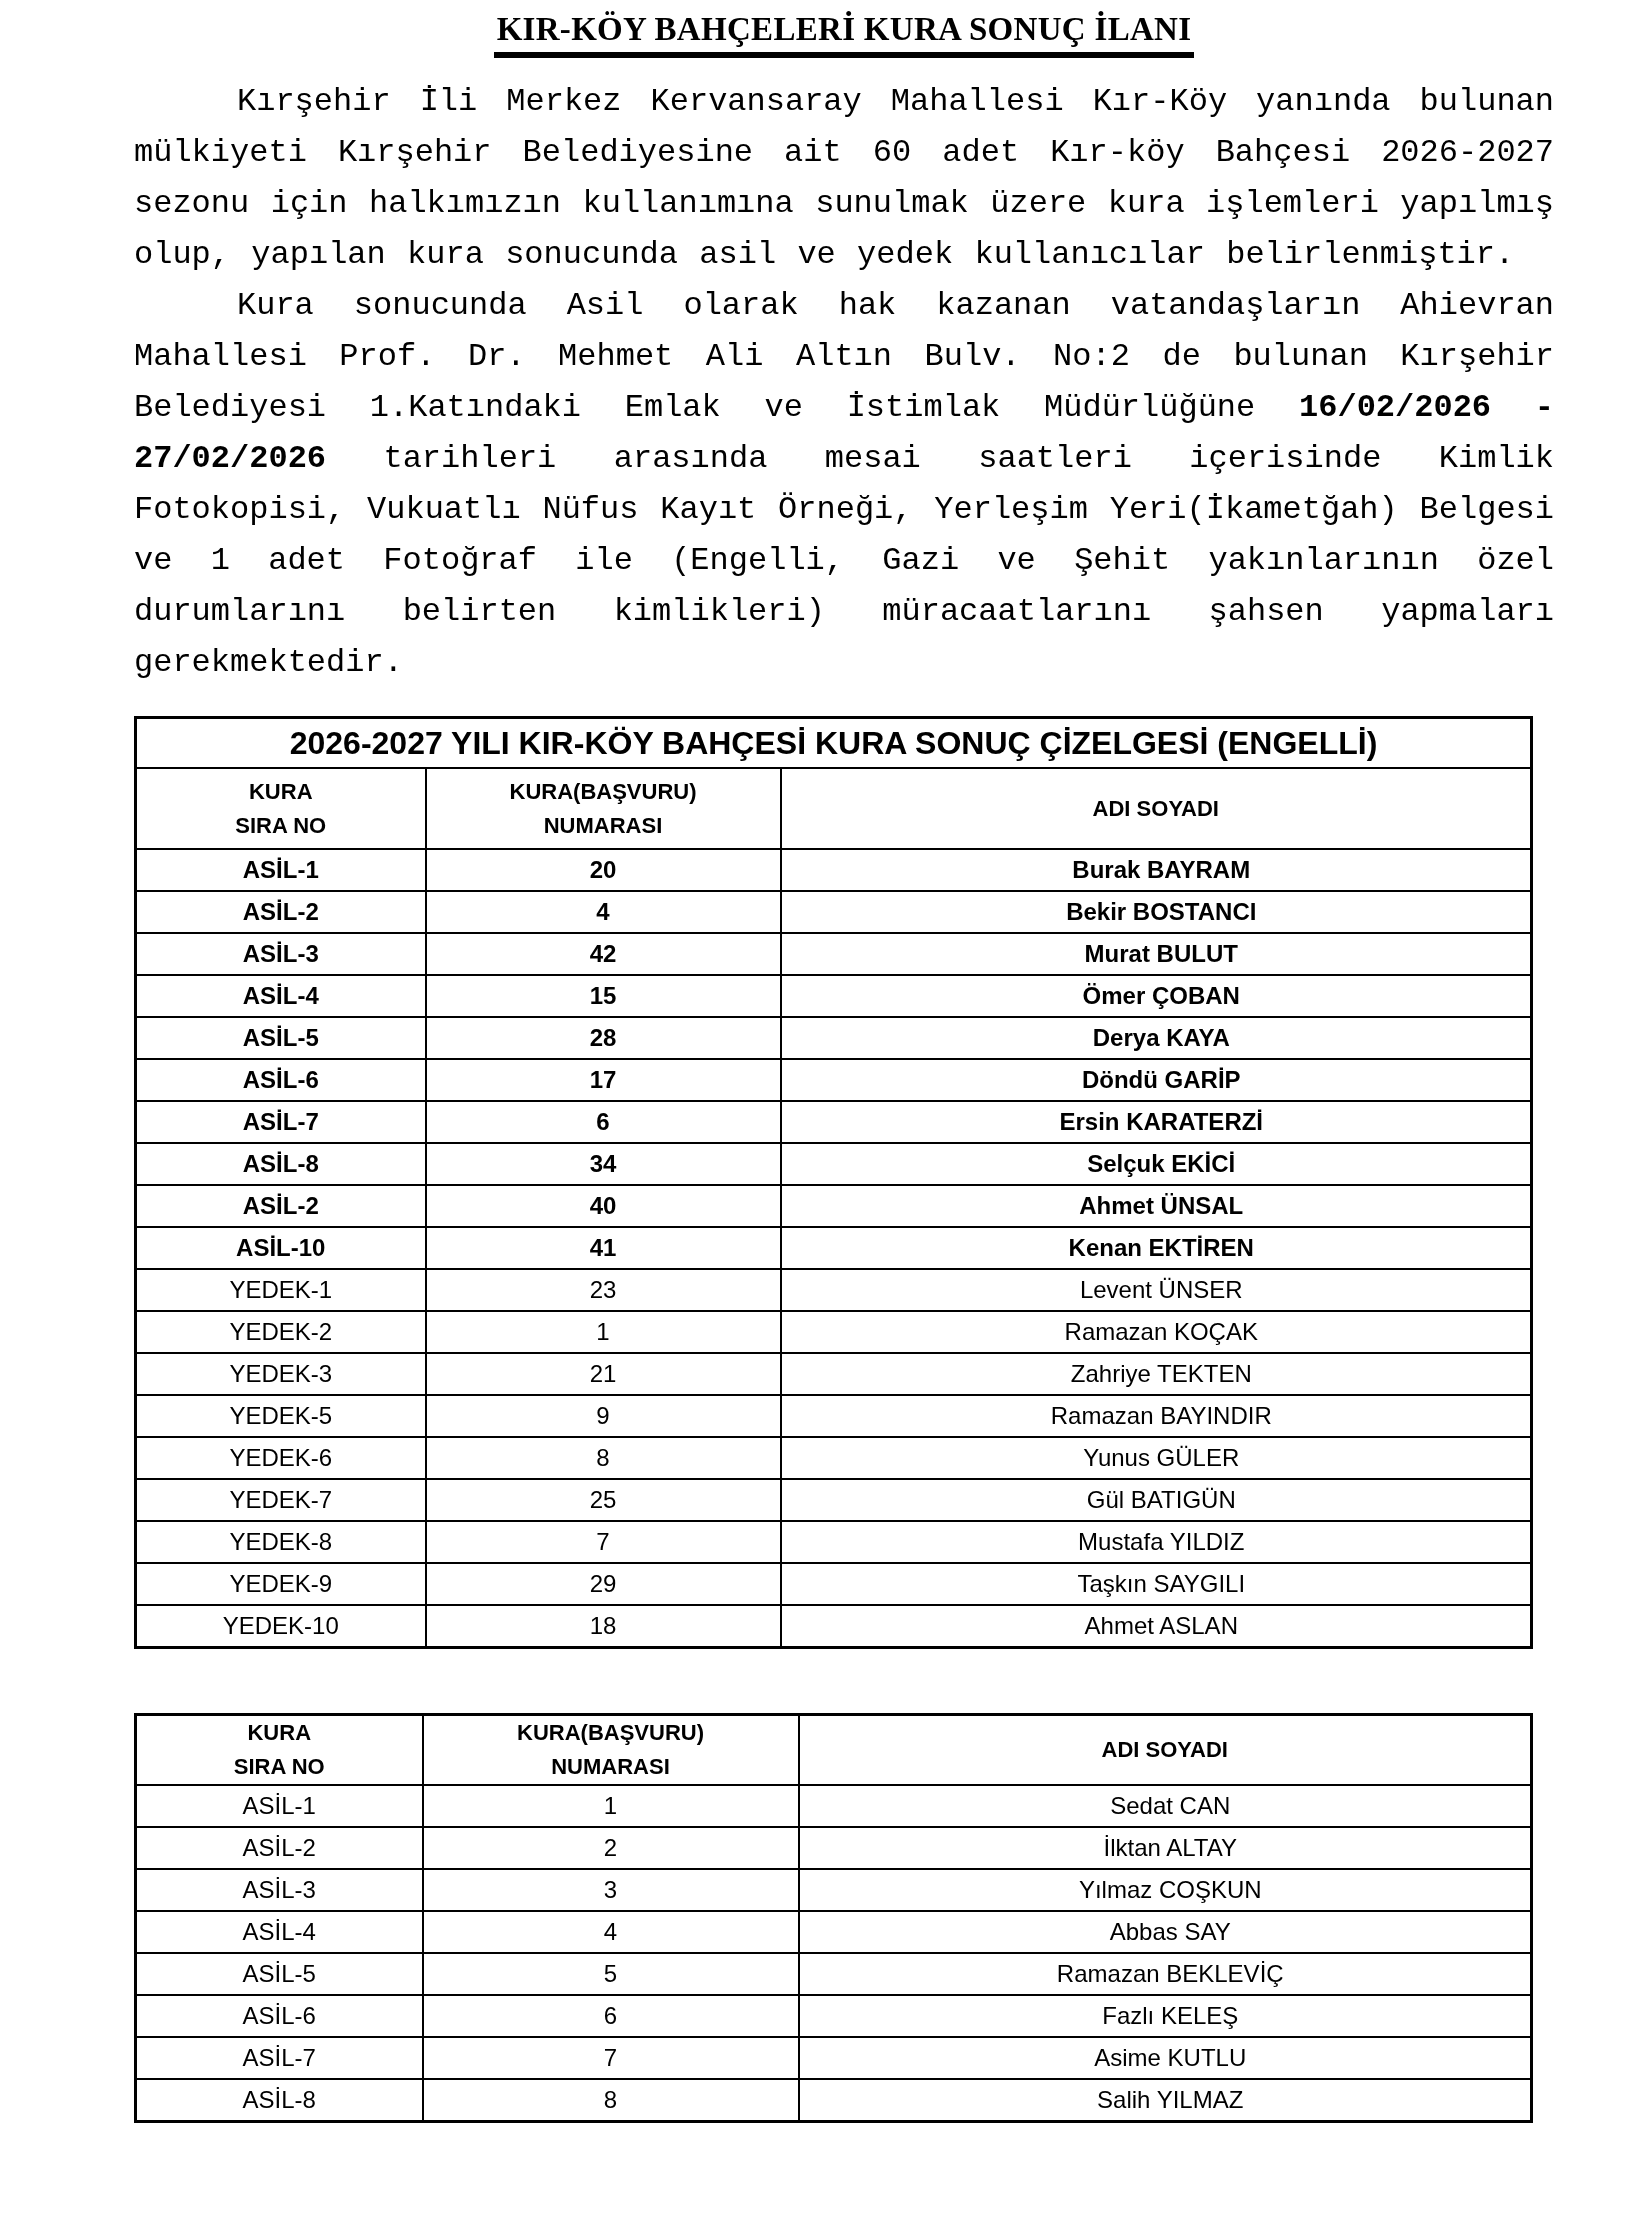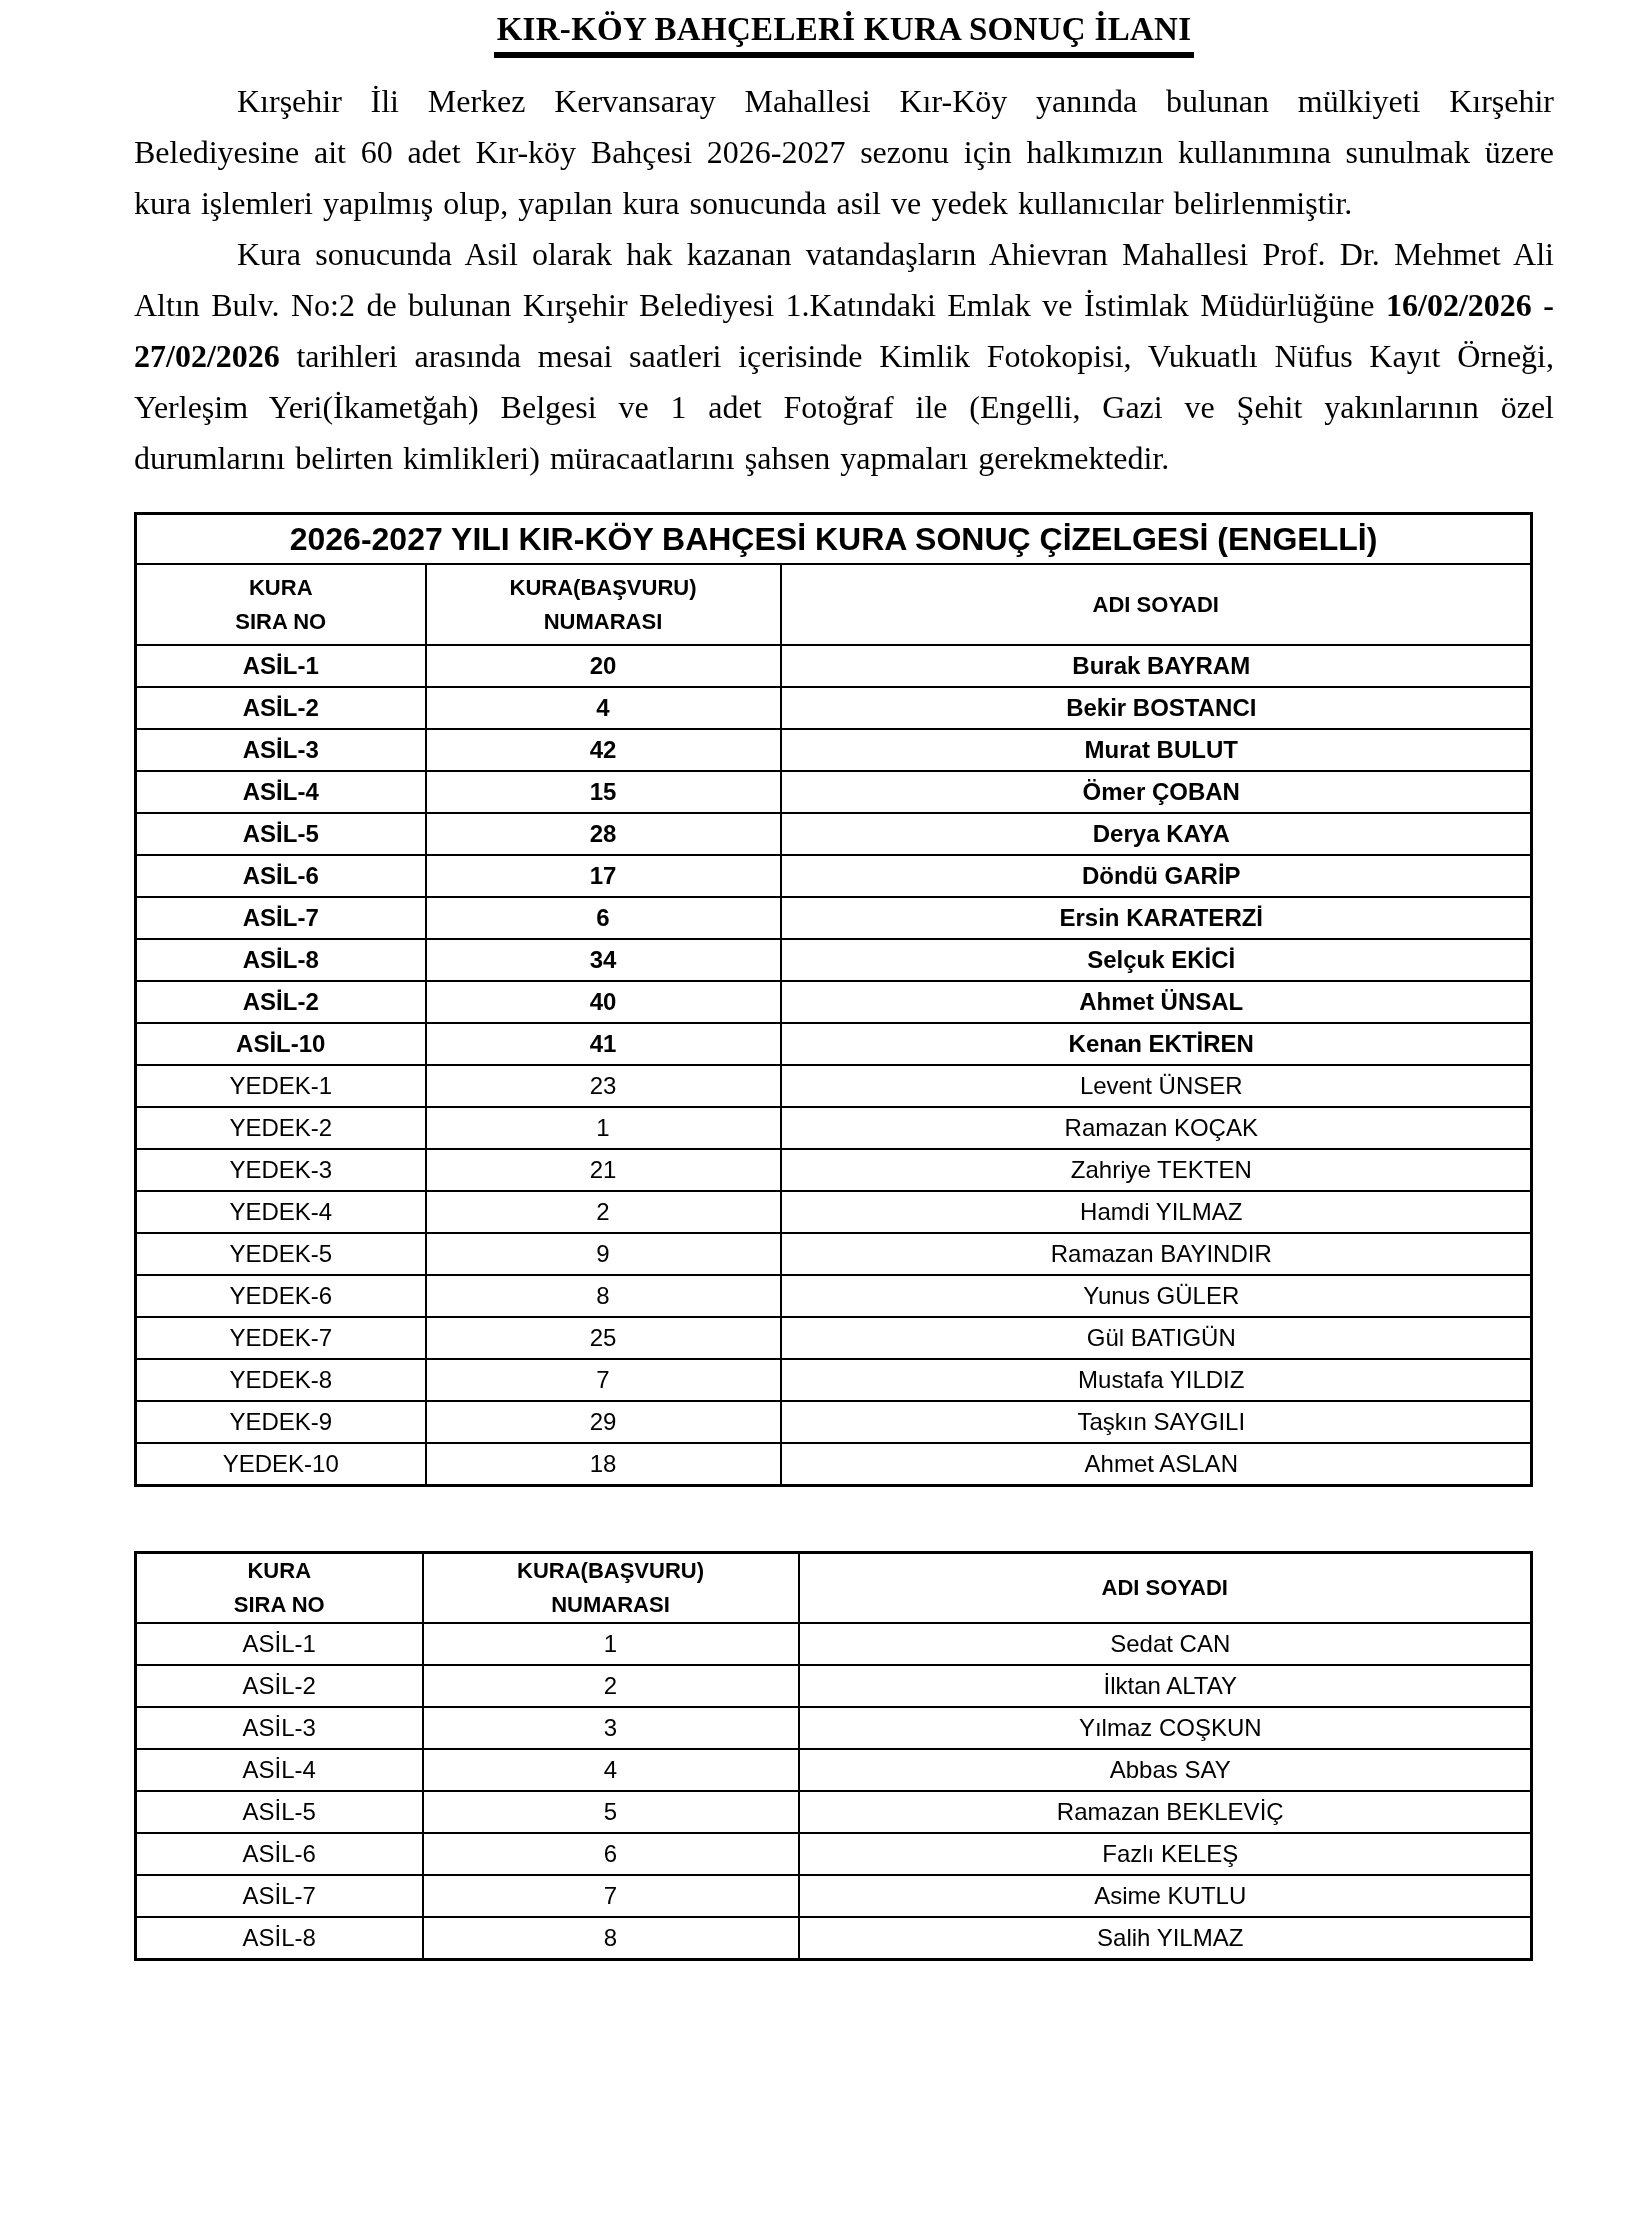--- a/index.html
+++ b/index.html
@@ -23,20 +23,21 @@
     border-bottom:6.3px solid #000;
     padding:0 2.8px 4.2px 2.8px;
   }
   p.body-text{
     margin:0;
     font-size:32px;
     line-height:51px;
     text-align:justify;
     text-indent:103px;
     word-spacing:2.1px;
+    font-family:Liberation Mono, monospace;
   }
   .dates{font-weight:bold;}
   table.kura-table{
     border-collapse:collapse;
     table-layout:fixed;
     width:1396px;
     border:3.5px solid #000;
     font-family:"Liberation Sans", sans-serif;
   }
   .t1{margin-top:28px;}
@@ -159,25 +160,20 @@
           <td>YEDEK-2</td>
           <td>1</td>
           <td class="cell-ad">Ramazan KOÇAK</td>
         </tr>
         <tr>
           <td>YEDEK-3</td>
           <td>21</td>
           <td class="cell-ad">Zahriye TEKTEN</td>
         </tr>
         <tr>
-          <td>YEDEK-4</td>
-          <td>2</td>
-          <td class="cell-ad">Hamdi YILMAZ</td>
-        </tr>
-        <tr>
           <td>YEDEK-5</td>
           <td>9</td>
           <td class="cell-ad">Ramazan BAYINDIR</td>
         </tr>
         <tr>
           <td>YEDEK-6</td>
           <td>8</td>
           <td class="cell-ad">Yunus GÜLER</td>
         </tr>
         <tr>

